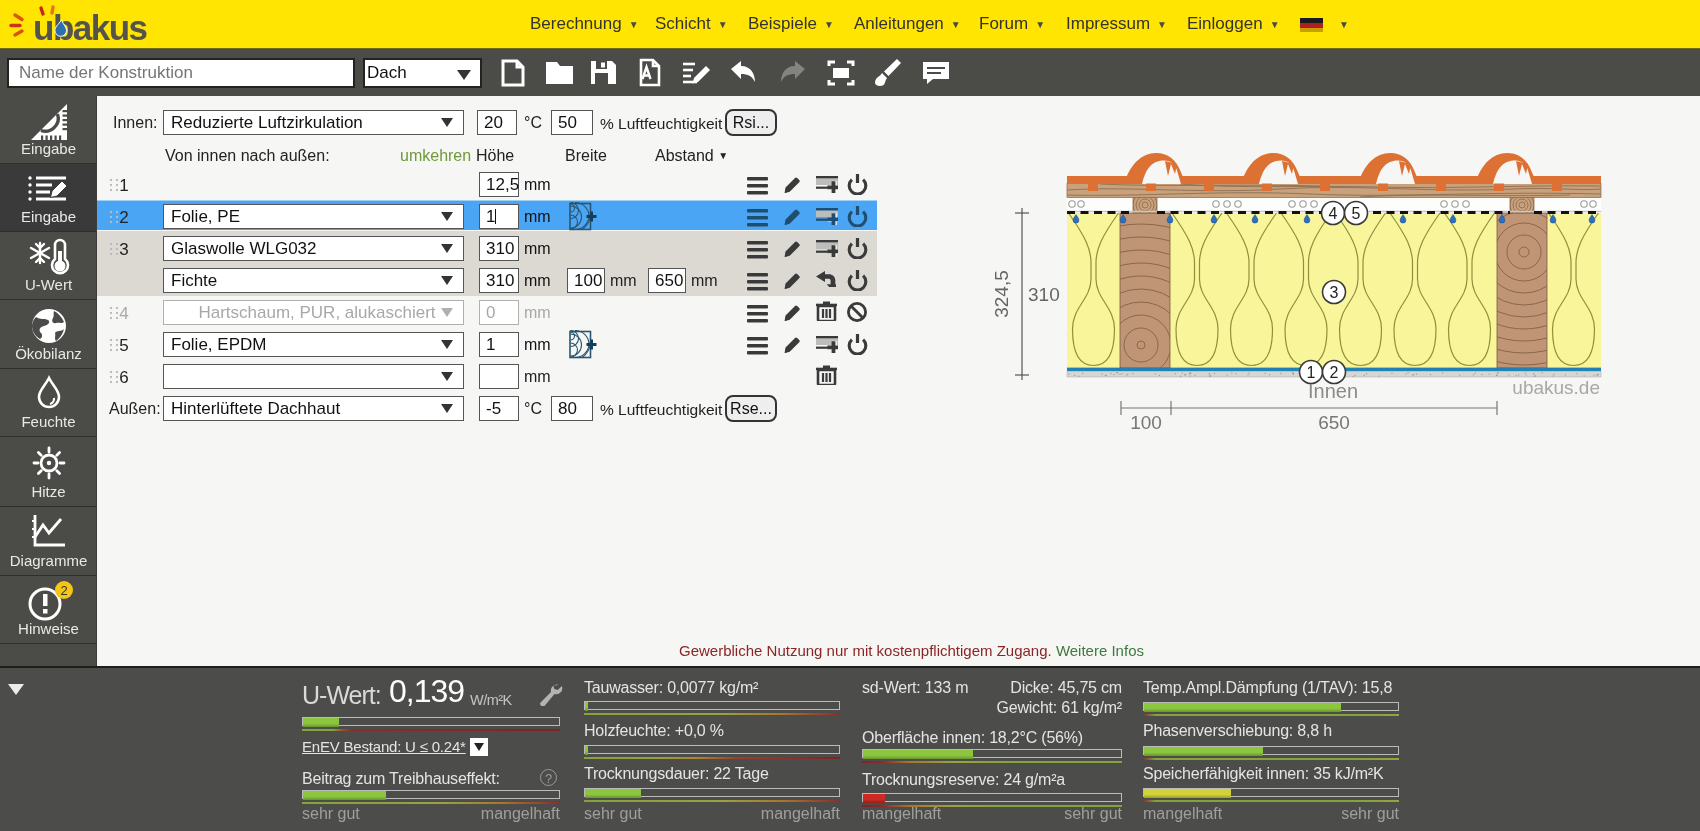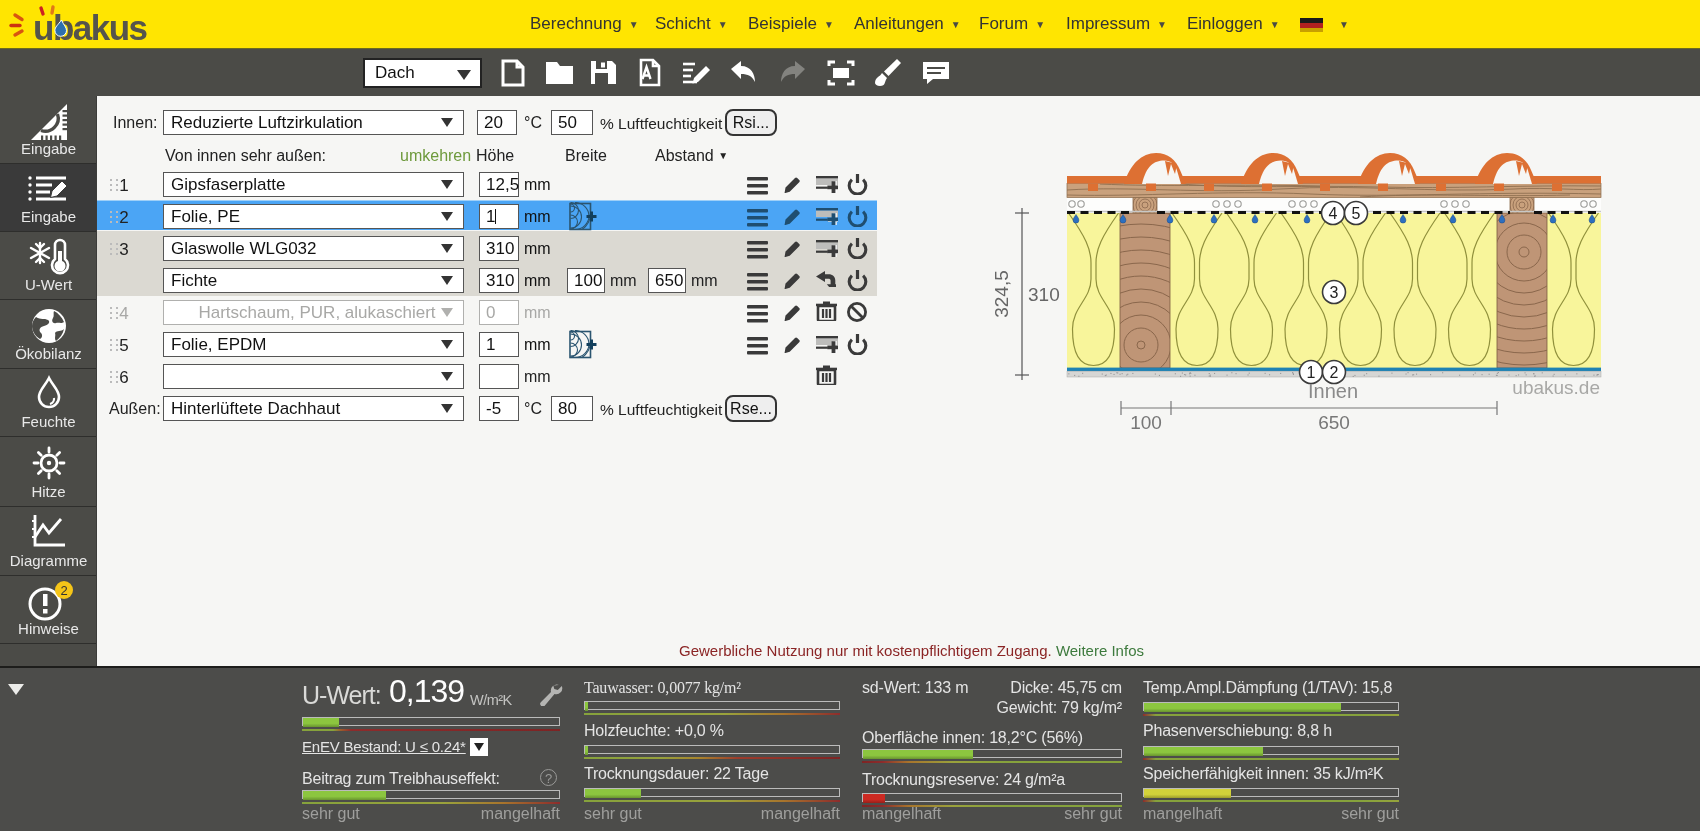--- a/index.html
+++ b/index.html
@@ -9,21 +9,21 @@
 .abs { position:absolute; }
 
 
 #yellowbar { position:absolute; left:0; top:0; width:1700px; height:48px; background:#ffe501; }
 .nav-item { position:absolute; top:0; height:48px; line-height:48px; font-size:17px; color:#333; white-space:nowrap; }
 .nav-item .caret { font-size:10px; color:#4a4a44; margin-left:7px; vertical-align:1px; }
 
 
 #toolbar { position:absolute; left:0; top:48px; width:1700px; height:48px; background:#4b4b47; border-top:1px solid #6b6b20; }
 #nameinput { position:absolute; left:7px; top:9px; width:348px; height:30px; background:#fff; border:2px solid #222; font-size:17px; color:#8a8a8a; padding-left:10px; line-height:26px; }
-#dachsel { position:absolute; left:363px; top:9px; width:119px; height:30px; background:#fff; border:2px solid #222; font-size:17px; color:#111; padding-left:10px; line-height:26px; }
+#dachsel { position:absolute; left:363px; top:9px; width:119px; height:30px; background:#fff; border:2px solid #222; font-size:17px; color:#111; padding-left:2px; line-height:26px; }
 #dachsel .tri { position:absolute; right:9px; top:10px; width:0; height:0; border-left:7px solid transparent; border-right:7px solid transparent; border-top:10px solid #333; }
 
 
 #sidebar { position:absolute; left:0; top:96px; width:120px; height:570px; background:#4b4b47; }
 .side-item { position:absolute; left:0; width:97px; border-bottom:1px solid #2e2e2c; text-align:center; color:#e8e8e8; font-size:15px; }
 .side-item .lbl { position:absolute; bottom:6px; width:100%; text-align:center; }
 .side-item.active { background:#3a3a3a; }
 
 
 select.box, .selbox { background:#fff; border:1px solid #555; }
@@ -68,20 +68,21 @@
 <div class="nav-item" style="left:979px;">Forum<span class="caret">▼</span></div>
 <div class="nav-item" style="left:1066px;">Impressum<span class="caret">▼</span></div>
 <div class="nav-item" style="left:1187px;">Einloggen<span class="caret">▼</span></div>
 <div class="abs" style="left:1300px;top:18px;width:23px;height:14px;">
   <div style="position:absolute;top:0;width:23px;height:5px;background:#1a1a1a;"></div>
   <div style="position:absolute;top:5px;width:23px;height:5px;background:#b02020;"></div>
   <div style="position:absolute;top:10px;width:23px;height:4px;background:#c8a000;"></div>
 </div>
 <div class="nav-item" style="left:1332px;"><span class="caret">▼</span></div>
 <div id="toolbar">
+<input id="nameinput" value="" placeholder="Name der Konstruktion" style="">
 <div id="dachsel">Dach<span class="tri"></span></div>
 <svg class="abs" style="left:495px;top:0;" width="460" height="48" viewBox="0 0 460 48" fill="#fff">
 
   <path d="M8,12 h14 l6,6 v18 h-20 z M22,12 v6 h6" fill="none" stroke="#fff" stroke-width="3"></path>
 
   <path d="M51,13 h11 l3,4 h13 v18 h-27 z M51,20 h27" fill="#fff"></path>
       <rect x="51" y="19" width="27" height="16" fill="#fff"></rect>
 
   <path d="M96,12 h21 l4,4 v19 h-25 z" fill="#fff"></path>
   <rect x="101" y="12" width="11" height="8" fill="#4b4b47"></rect>
@@ -285,21 +286,21 @@
   <div class="abs" style="left:0;top:135px;width:780px;height:65px;background:#dbd9d2;"></div>
 
   <div class="lab" style="left:16px;top:18px;">Innen:</div>
   <div class="selbox" style="left:66px;top:14px;width:301px;">Reduzierte Luftzirkulation<span class="tri"></span></div>
   <div class="inp" style="left:380px;top:14px;width:40px;">20</div>
   <div class="unit" style="left:427px;top:18px;">°C</div>
   <div class="inp" style="left:454px;top:14px;width:42px;">50</div>
   <div class="unit" style="left:503px;top:19px;font-size:15.5px;">% Luftfeuchtigkeit</div>
   <div class="rowbtn" style="left:628px;top:13px;">Rsi...</div>
 
-  <div class="lab" style="left:68px;top:51px;">Von innen sehr außen:</div>
+  <div class="lab" style="left:68px;top:51px;">Von innen nach außen:</div>
   <div class="lab" style="left:303px;top:51px;color:#6e9a3c;">umkehren</div>
   <div class="lab" style="left:379px;top:51px;">Höhe</div>
   <div class="lab" style="left:468px;top:51px;">Breite</div>
   <div class="lab" style="left:558px;top:51px;">Abstand <span style="font-size:10px;vertical-align:2px;">▼</span></div>
 <svg class="abs" style="left:883px;top:44px;" width="720" height="300" viewBox="0 0 720 300">
 <defs>
 <path id="loop" d="M2,0 C19,24 24.5,36 24.5,50 L24.5,66 C24.5,86 6,94 6,116 C6,140 13,152.5 27,152.5 C41,152.5 48,140 48,116 C48,94 29.5,86 29.5,66 L29.5,50 C29.5,36 35,24 52,0" fill="none" stroke="#90903c" stroke-width="1.2"></path>
 <clipPath id="cpR1">
           <rect x="140" y="73" width="50" height="155"></rect>
         </clipPath>
@@ -556,21 +557,20 @@
 
   <div class="dots" style="left:13px;top:83px;">
       <i style="left:0;top:0"></i>
       <i style="left:6px;top:0"></i>
       <i style="left:0;top:5px"></i>
       <i style="left:6px;top:5px"></i>
       <i style="left:0;top:10px"></i>
       <i style="left:6px;top:10px"></i>
     </div>
   <div class="lab" style="left:20px;top:80px;width:14px;text-align:center;font-size:17px;color:#222;">1</div>
-  <div class="selbox" style="left:66px;top:76px;width:301px;border-color:#555;color:#111;">Gipsfaserplatte<span class="tri" style="border-top-color:#333;"></span></div>
   <div class="inp" style="left:382px;top:76px;width:40px;border-color:#555;color:#111;">12,5</div>
   <div class="unit" style="left:427px;top:80px;color:#111;">mm</div>
   <svg class="abs" style="left:650px;top:81px;" width="21" height="18" viewBox="0 0 21 18" fill="#3a3a3a" stroke="#3a3a3a" stroke-width="0">
       <use href="#ico-menu" stroke="#3a3a3a"></use>
     </svg>
   <svg class="abs" style="left:685px;top:79px;" width="18" height="18" viewBox="0 0 18 18" fill="#3a3a3a" stroke="#3a3a3a" stroke-width="0">
       <use href="#ico-pen" stroke="#3a3a3a"></use>
     </svg>
   <svg class="abs" style="left:719px;top:80px;" width="22" height="17" viewBox="0 0 22 17" fill="#3a3a3a" stroke="#3a3a3a" stroke-width="0">
       <use href="#ico-ins" stroke="#3a3a3a"></use>
@@ -747,40 +747,40 @@
 <div style="position:absolute;left:470px;top:70px;width:18px;height:18px;background:#fff;"></div>
 <div style="position:absolute;left:473.5px;top:75px;width:0;height:0;border-left:5.5px solid transparent;border-right:5.5px solid transparent;border-top:8px solid #222;"></div>
 <div class="ftxt" style="left:302px;top:102px;">Beitrag zum Treibhauseffekt:</div>
 <div style="position:absolute;left:540px;top:101px;width:17px;height:17px;border:1.5px solid #9a9a98;border-radius:50%;color:#9a9a98;font-size:13px;text-align:center;line-height:17px;">?</div>
 <div class="bar" style="left:302px;top:122px;width:258px;">
       <span class="fill" style="left:0px;width:83px;background:linear-gradient(to bottom,#8cc63f,#8cc63f 60%,rgba(0,0,0,.25)),#8cc63f;background-color:#8cc63f;height:9px;"></span>
     </div>
     <div class="scale" style="left:302px;top:134px;width:258px;background:linear-gradient(to right,#86a23c 0%,#9aa23c 55%,#a8742c 78%,#8d2c2c 100%);"></div>
 <div class="fgray" style="left:302px;top:137px;">sehr gut</div>
 <div class="fgray" style="left:302px;top:137px;width:258px;text-align:right;">mangelhaft</div>
-<div class="ftxt" style="left:584px;top:11px;font-family:Liberation Serif, serif;">Tauwasser: 0,0077 kg/m²</div>
+<div class="ftxt" style="left:584px;top:11px;">Tauwasser: 0,0077 kg/m²</div>
 <div class="bar" style="left:584px;top:33px;width:256px;">
       <span class="fill" style="left:0px;width:2.5px;background:linear-gradient(to bottom,#8cc63f,#8cc63f 60%,rgba(0,0,0,.25)),#8cc63f;background-color:#8cc63f;height:9px;"></span>
     </div>
     <div class="scale" style="left:584px;top:45px;width:256px;background:linear-gradient(to right,#86a23c 0%,#9aa23c 55%,#a8742c 78%,#8d2c2c 100%);"></div>
 <div class="ftxt" style="left:584px;top:54px;">Holzfeuchte: +0,0 %</div>
 <div class="bar" style="left:584px;top:77px;width:256px;">
       <span class="fill" style="left:0px;width:2.5px;background:linear-gradient(to bottom,#8cc63f,#8cc63f 60%,rgba(0,0,0,.25)),#8cc63f;background-color:#8cc63f;height:9px;"></span>
     </div>
     <div class="scale" style="left:584px;top:89px;width:256px;background:linear-gradient(to right,#86a23c 0%,#96a03c 30%,#a8842c 45%,#9d3c2c 60%,#7d2424 100%);"></div>
 <div class="ftxt" style="left:584px;top:97px;">Trocknungsdauer: 22 Tage</div>
 <div class="bar" style="left:584px;top:120px;width:256px;">
       <span class="fill" style="left:0px;width:56px;background:linear-gradient(to bottom,#8cc63f,#8cc63f 60%,rgba(0,0,0,.25)),#8cc63f;background-color:#8cc63f;height:9px;"></span>
     </div>
     <div class="scale" style="left:584px;top:132px;width:256px;background:linear-gradient(to right,#86a23c 0%,#9aa23c 55%,#a8742c 78%,#8d2c2c 100%);"></div>
 <div class="fgray" style="left:584px;top:137px;">sehr gut</div>
 <div class="fgray" style="left:584px;top:137px;width:256px;text-align:right;">mangelhaft</div>
 <div class="ftxt" style="left:862px;top:11px;">sd-Wert: 133 m</div>
 <div class="ftxt" style="left:862px;top:11px;width:260px;text-align:right;">Dicke: 45,75 cm</div>
-<div class="ftxt" style="left:862px;top:31px;width:260px;text-align:right;">Gewicht: 79 kg/m²</div>
+<div class="ftxt" style="left:862px;top:31px;width:260px;text-align:right;">Gewicht: 61 kg/m²</div>
 <div class="ftxt" style="left:862px;top:61px;">Oberfläche innen: 18,2°C (56%)</div>
 <div class="bar" style="left:862px;top:81px;width:260px;">
       <span class="fill" style="left:0px;width:110px;background:linear-gradient(to bottom,#8cc63f,#8cc63f 60%,rgba(0,0,0,.25)),#8cc63f;background-color:#8cc63f;height:9px;"></span>
     </div>
     <div class="scale" style="left:862px;top:93px;width:260px;background:linear-gradient(to right,#7d2424 0%,#8d2c2c 8%,#a8742c 18%,#9aa23c 35%,#86a23c 55%,#86a23c 100%);"></div>
 <div class="ftxt" style="left:862px;top:103px;">Trocknungsreserve: 24 g/m²a</div>
 <div class="bar" style="left:862px;top:125px;width:260px;">
       <span class="fill" style="left:0px;width:22px;background:linear-gradient(to bottom,#cc2a22,#cc2a22 60%,rgba(0,0,0,.25)),#cc2a22;background-color:#cc2a22;height:9px;"></span>
     </div>
     <div class="scale" style="left:862px;top:137px;width:260px;background:linear-gradient(to right,#7d2424 0%,#8d2c2c 8%,#a8742c 18%,#9aa23c 35%,#86a23c 55%,#86a23c 100%);"></div>

